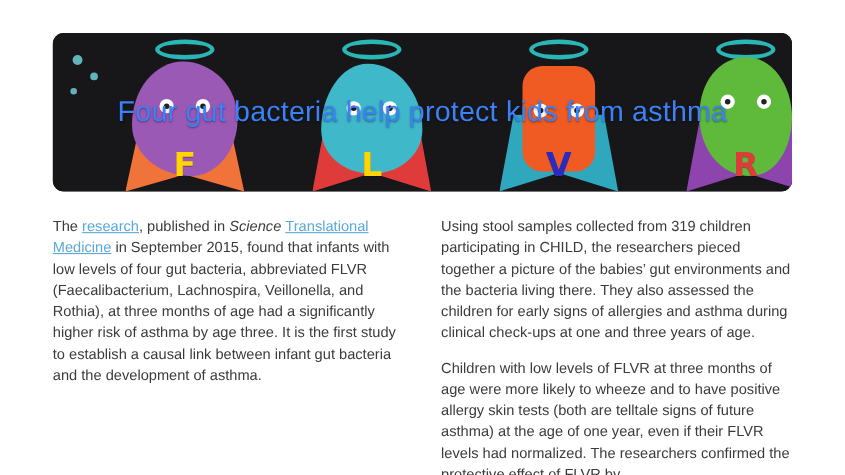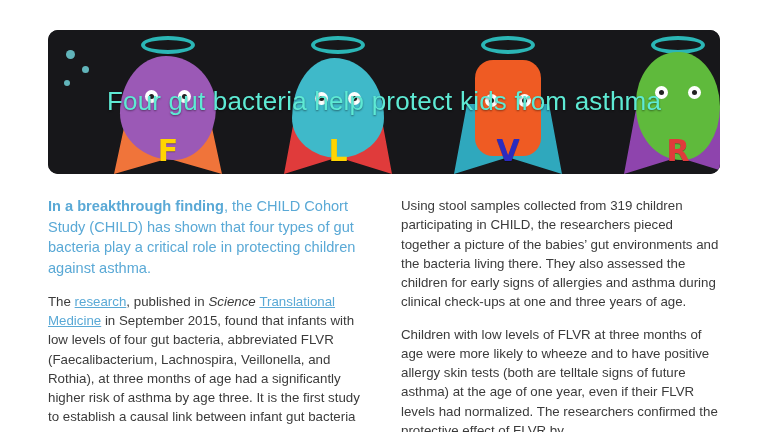--- a/index.html
+++ b/index.html
@@ -36,21 +36,21 @@
     position: absolute;
     inset: 0;
     background: #17171a;
   }
   .hero-title {
     position: absolute;
     left: 0;
     right: 0;
     top: 56px;
     text-align: center;
-    color: #5eead4;
+    color: #3b82f6;
     font-size: 26px;
     letter-spacing: 0.2px;
     z-index: 30;
     text-shadow: 0 1px 2px rgba(0,0,0,0.45);
   }
 
   
   .char {
     position: absolute;
     bottom: 0;
@@ -268,21 +268,20 @@
       </div>
       <div class="letter">R</div>
     </div>
 
     <div class="hero-title">Four gut bacteria help protect kids from asthma</div>
   </div>
 
   <div class="cols">
 
     <div class="col">
-      <p class="lede"><b>In a breakthrough finding</b><span>, the CHILD Cohort Study (CHILD) has shown that four types of gut bacteria play a critical role in protecting children against asthma.</span></p>
       <p><span>The </span><a class="link" href="#">research</a><span>, published in </span><i>Science </i><a class="link" href="#">Translational Medicine</a><span> in September 2015, found that infants with low levels of four gut bacteria, abbreviated FLVR (Faecalibacterium, Lachnospira, Veillonella, and Rothia), at three months of age had a significantly higher risk of asthma by age three. It is the first study to establish a causal link between infant gut bacteria and the development of asthma.</span></p>
     </div>
 
     <div class="col">
       <p>Using stool samples collected from 319 children participating in CHILD, the researchers pieced together a picture of the babies’ gut environments and the bacteria living there. They also assessed the children for early signs of allergies and asthma during clinical check-ups at one and three years of age.</p>
       <p>Children with low levels of FLVR at three months of age were more likely to wheeze and to have positive allergy skin tests (both are telltale signs of future asthma) at the age of one year, even if their FLVR levels had normalized. The researchers confirmed the protective effect of FLVR by</p>
     </div>
 
   </div>
 </div>

